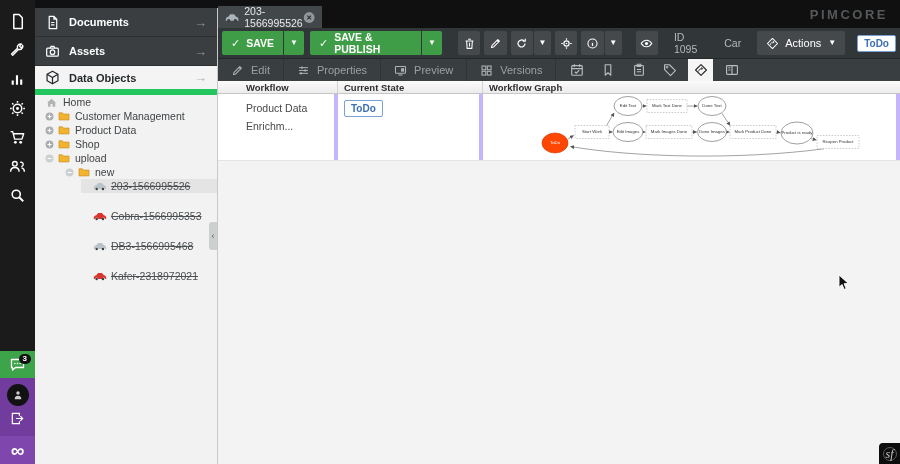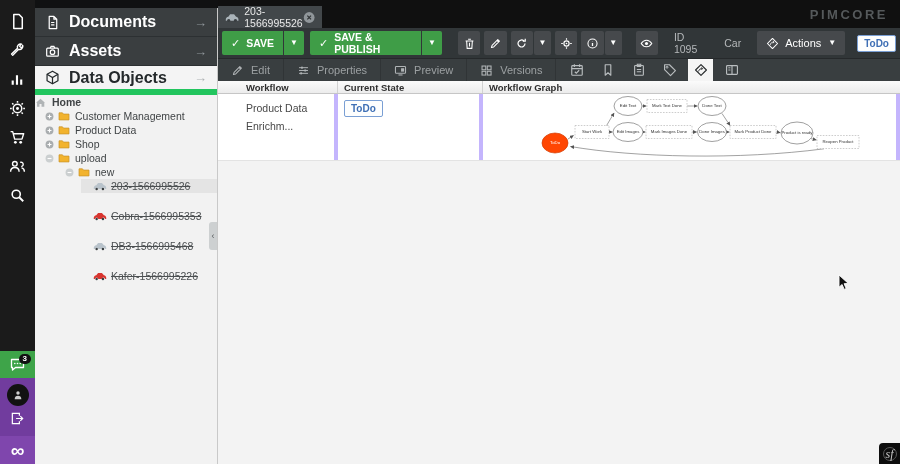--- a/index.html
+++ b/index.html
@@ -20,30 +20,30 @@
   .avatar-circle svg{width:12px;height:12px;}
   .ib-purple .lo{color:#fff;} .ib-purple .lo svg{width:15px;height:15px;}
   .ib-logo{height:28px;background:#7f46ad;display:flex;align-items:center;justify-content:center;color:#fff;font-size:19px;font-weight:bold;line-height:1;}
 
   
   .sidebar{position:absolute;left:35px;top:8px;width:183px;height:456px;background:#f2f2f2;border-right:1px solid #c9c9c9;}
   .acc-header{height:29px;display:flex;align-items:center;padding:0 10px;cursor:pointer;}
   .acc-header.dark{background:#3a3e40;color:#fff;border-bottom:1px solid #2c3032;}
   .acc-header.light{background:#f4f4f4;color:#24292b;border-bottom:6px solid #22c55e;}
   .acc-header svg{width:15px;height:15px;margin-right:9px;flex:0 0 auto;}
-  .acc-label{font-size:16px;font-weight:bold;flex:1;}
+  .acc-label{font-size:11px;font-weight:bold;flex:1;}
   .acc-arrow{font-size:13px;color:#90969a;}
   .acc-header.light .acc-arrow{color:#aeb2b4;}
   .tree{position:absolute;left:0;top:87px;right:0;bottom:0;}
   .trow{height:14px;display:flex;align-items:center;font-size:10.5px;color:#404446;white-space:nowrap;cursor:pointer;}
   .trow .exp{width:9px;height:9px;margin-right:4px;flex:0 0 auto;}
   .trow .fold{width:12px;height:10px;margin-right:5px;flex:0 0 auto;}
   .trow .caricon{width:14px;height:10px;margin-right:4px;flex:0 0 auto;}
   .trow .house{width:11px;height:11px;margin-right:6px;color:#b0b4b6;flex:0 0 auto;}
-  .ind0{font-weight:bold;} .ind1{padding-left:10px;} .ind2{padding-left:30px;} .ind3{padding-left:58px;margin-top:16px;}
+  .ind0{padding-left:11px;} .ind1{padding-left:10px;} .ind2{padding-left:30px;} .ind3{padding-left:58px;margin-top:16px;}
   .trow.sel{margin-left:46px;padding-left:12px;background:#e4e4e4;}
   .strike{text-decoration:line-through;color:#4c5052;}
   .car-gray{color:#b9c3cb;} .car-red{color:#d8352f;}
   .collapse-handle{position:absolute;right:0;top:214px;width:8px;height:28px;background:#cdd0d1;border-radius:3px 0 0 3px;display:flex;align-items:center;justify-content:center;font-size:9px;color:#5a5e60;cursor:pointer;}
 
   
   .main{position:absolute;left:218px;top:0;width:682px;height:464px;}
   .tabstrip{position:absolute;left:0;top:0;right:0;height:28px;background:#101010;display:flex;align-items:flex-end;}
   .doc-tab{height:22px;width:104px;background:#42474a;display:flex;align-items:center;padding:0 7px;color:#e9e9e9;cursor:pointer;}
   .doc-tab .caricon{width:15px;height:11px;margin-right:5px;color:#aab3b9;}
@@ -397,21 +397,21 @@
       <div class="trow ind3">
         <svg class="caricon car-gray">
             <use href="#s-car"></use>
           </svg>
         <span class="strike">DB3-1566995468</span>
       </div>
       <div class="trow ind3">
         <svg class="caricon car-red">
             <use href="#s-car"></use>
           </svg>
-        <span class="strike">Kafer-1566995226</span>
+        <span class="strike">Kafer-2318972021</span>
       </div>
     </div>
     <div class="collapse-handle">
         <span>‹</span>
       </div>
   </div>
 
   <div class="main">
 
     <div class="tabstrip">

